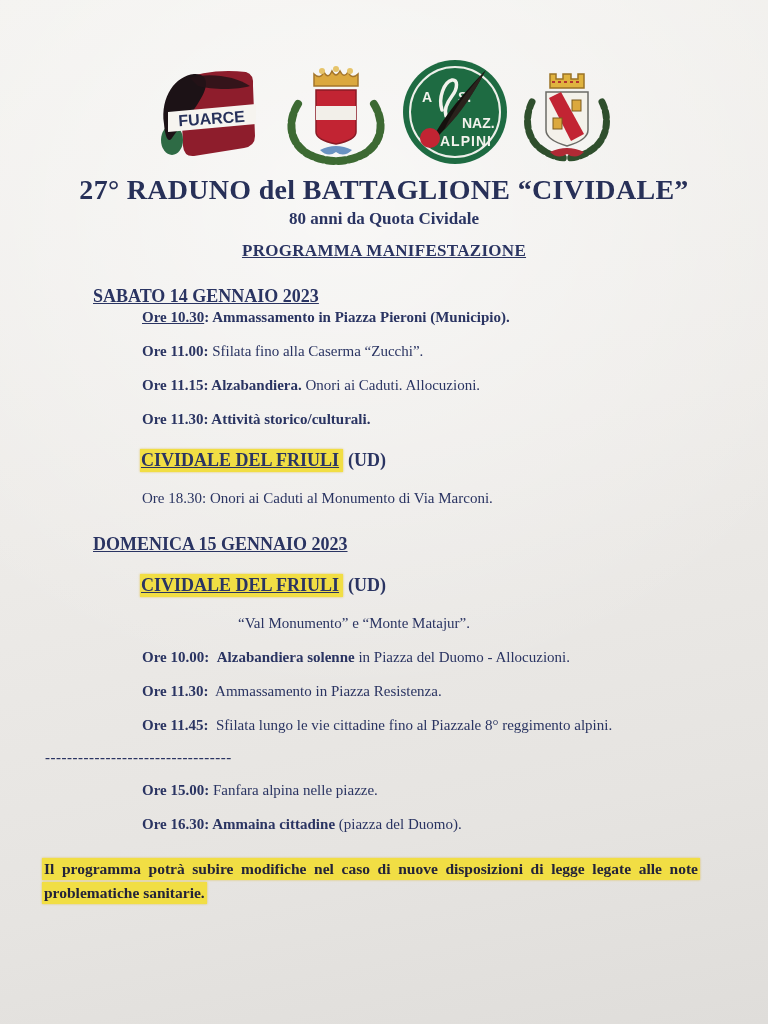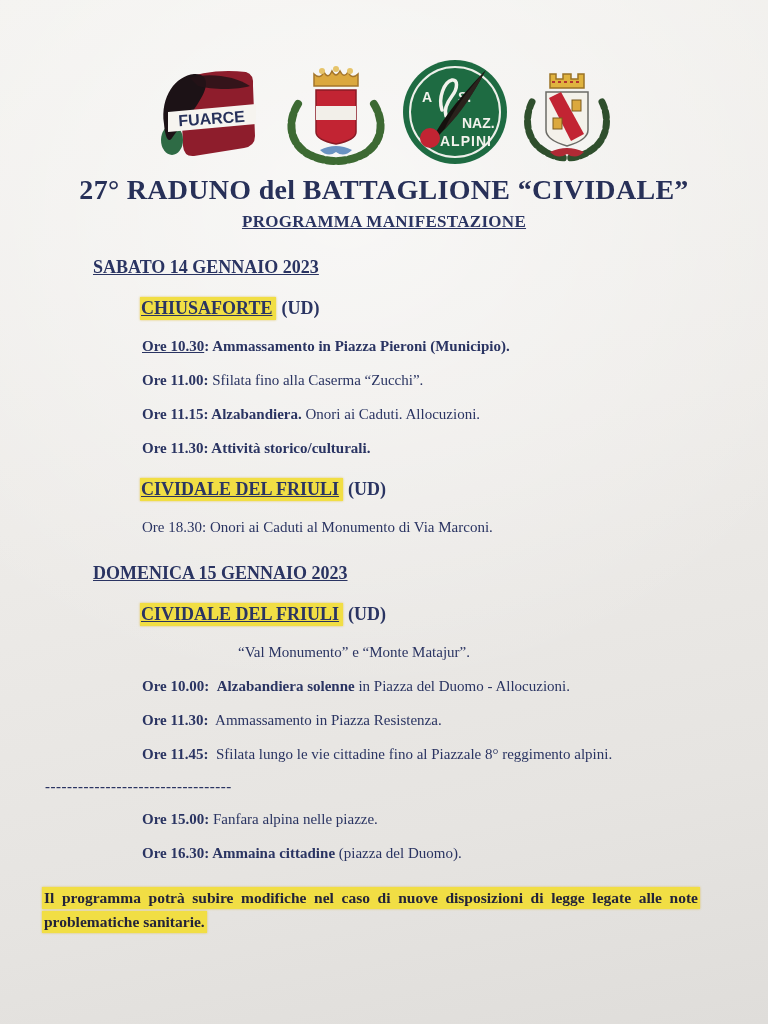--- a/index.html
+++ b/index.html
@@ -12,21 +12,21 @@
     position:relative;width:768px;height:1024px;
     background:
       radial-gradient(120% 80% at 45% 20%, rgba(255,255,255,0.55) 0%, rgba(255,255,255,0) 60%),
       linear-gradient(168deg,#f3f2ef 0%, #edebe8 45%, #e6e4e1 78%, #dfddda 100%);
     color:#2a3462;
   }
   .logos{display:flex;justify-content:center;align-items:center;gap:6px;padding-top:58px;}
   .logo{display:block;}
   .title{margin:8px 20px 0;text-align:center;font-size:28px;font-weight:bold;letter-spacing:.3px;color:#273058;}
   .subtitle{margin-top:3px;text-align:center;font-size:17px;font-weight:bold;}
-  .program{margin-top:6px;text-align:center;font-size:17px;font-weight:bold;text-decoration:underline;letter-spacing:.3px;}
+  .program{margin-top:12px;text-align:center;font-size:17px;font-weight:bold;text-decoration:underline;letter-spacing:.3px;}
   .day-heading{margin:25px 12px 0 93px;font-size:18px;font-weight:bold;text-decoration:underline;}
   .section-heading{margin:20px 0 17px 140px;font-size:18px;font-weight:bold;}
   .place{background:#f1de44;text-decoration:underline;padding:1px 4px 2px 1px;box-shadow:0 0 2px rgba(225,190,60,.8);}
   .province{margin-left:5px;}
   .event{margin:0 28px 13px 142px;font-size:15px;line-height:21px;}
   .line{white-space:pre-wrap;}
   .b{font-weight:bold;}
   .u{text-decoration:underline;}
   .divider{margin:0 0 14px 45px;font-size:15px;font-weight:bold;letter-spacing:.5px;color:#2a3462;}
   .footer{margin:22px 68px 0 42px;font-size:15.5px;font-weight:bold;text-align:justify;line-height:24px;color:#232339;}
@@ -81,25 +81,25 @@
       <path d="M86,44 C94,60 92,82 74,93 C66,98 58,100 51,100" fill="none" stroke="#2f4f2d" stroke-width="7" stroke-linecap="round" stroke-dasharray="6 4"></path>
       <path d="M30,34 L72,34 L72,72 Q72,82 51,88 Q30,82 30,72 Z" fill="#f4f1ea" stroke="#6b6b66" stroke-width="1.5"></path>
       <polygon points="33,40 45,34 68,76 55,83" fill="#c22433"></polygon>
       <rect x="56" y="42" width="9" height="11" fill="#dba83e" stroke="#7a5a1e"></rect>
       <rect x="37" y="60" width="9" height="11" fill="#dba83e" stroke="#7a5a1e"></rect>
       <path d="M34,94 Q51,86 68,94 Q60,102 51,96 Q42,102 34,94 Z" fill="#b02a35"></path>
     </svg>
   </div>
 
   <div class="title">27° RADUNO del BATTAGLIONE “CIVIDALE”</div>
+  <div class="subtitle">80 anni da Quota Cividale</div>
   <div class="program">PROGRAMMA MANIFESTAZIONE</div>
 
   <div id="schedule-root">
       <div class="day-heading">SABATO 14 GENNAIO 2023</div>
-      <div class="section-heading"><span class="place">CHIUSAFORTE</span><span class="province">(UD)</span></div>
       <div class="event">
         <div class="line"><span class="b u">Ore 10.30</span><span class="b">: </span><span class="b">Ammassamento in Piazza Pieroni (Municipio).</span></div>
       </div>
       <div class="event">
         <div class="line"><span class="b">Ore 11.00:</span><span> Sfilata fino alla Caserma “Zucchi”.</span></div>
       </div>
       <div class="event">
         <div class="line"><span class="b">Ore 11.15: Alzabandiera.</span><span> Onori ai Caduti. Allocuzioni.</span></div>
       </div>
       <div class="event">

